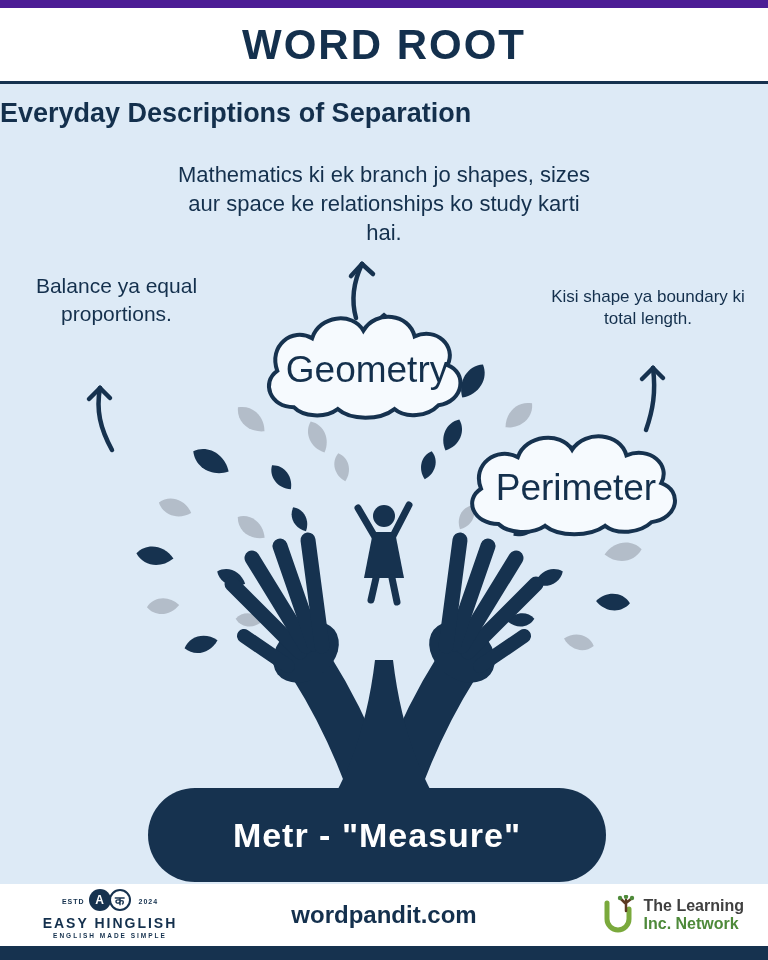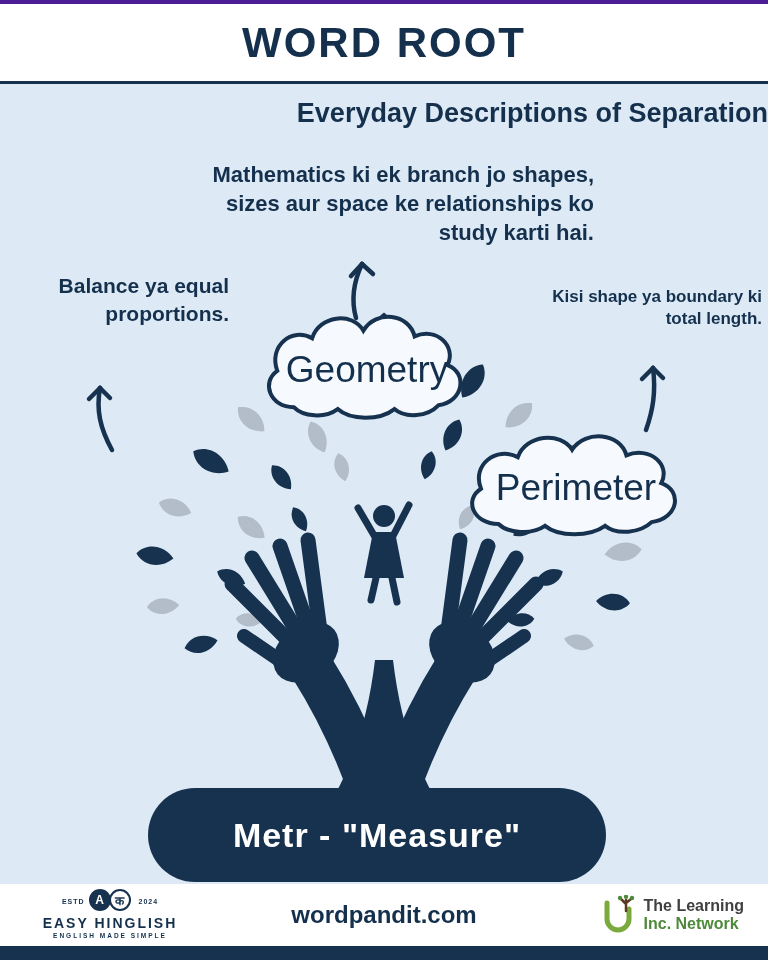--- a/index.html
+++ b/index.html
@@ -6,31 +6,31 @@
   .page {
     position:relative; width:768px; height:960px; overflow:hidden;
     background:#ddeaf6;
     font-family:"Liberation Sans", sans-serif;
     color:#14304d;
   }
   
   .header {
     position:absolute; top:0; left:0; right:0; height:84px;
     background:#ffffff; box-sizing:border-box;
-    border-top:4px solid #4c1d95; border-bottom:3px solid #16324f;
+    border-top:8px solid #4c1d95; border-bottom:3px solid #16324f;
     display:flex; align-items:center; justify-content:center;
   }
   .header .title { font-size:42px; font-weight:800; letter-spacing:2px; }
 
   .subtitle {
     position:absolute; top:98px; left:0; width:100%;
-    text-align:right; font-size:27px; font-weight:700;
-  }
-
-  .desc { position:absolute; font-weight:700; text-align:right; line-height:1.32; z-index:4; }
+    text-align:left; font-size:27px; font-weight:700;
+  }
+
+  .desc { position:absolute; font-weight:400; text-align:center; line-height:1.32; z-index:4; }
   .desc-top   { top:160px; left:174px; width:420px; font-size:22px; }
   .desc-left  { top:272px; left:4px;   width:225px; font-size:21px; }
   .desc-right { top:286px; left:534px; width:228px; font-size:17px; }
 
   .tree-svg { position:absolute; left:0; top:0; width:768px; height:960px; z-index:1; }
 
   
   .cloud { position:absolute; z-index:3; }
   .cloud svg { position:absolute; left:0; top:0; width:100%; height:100%; }
   .cloud .cloud-label {

